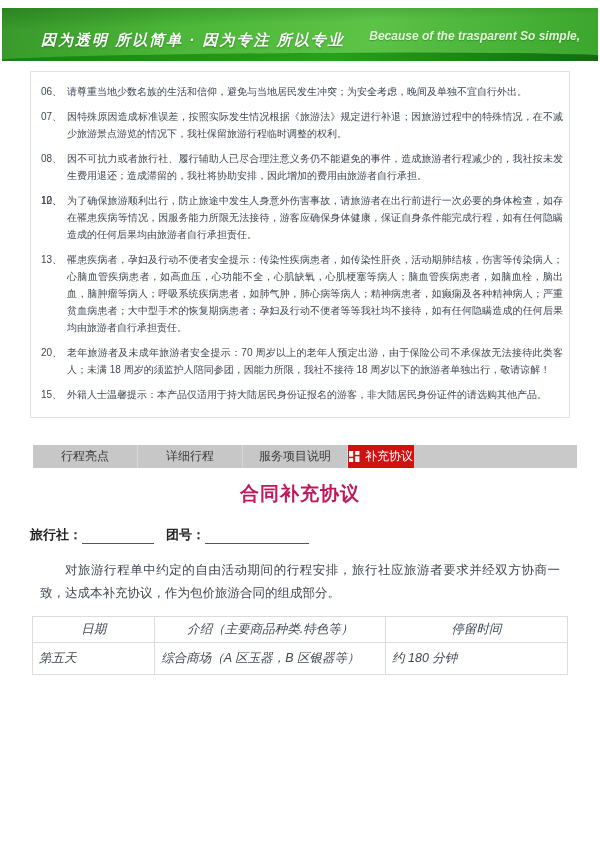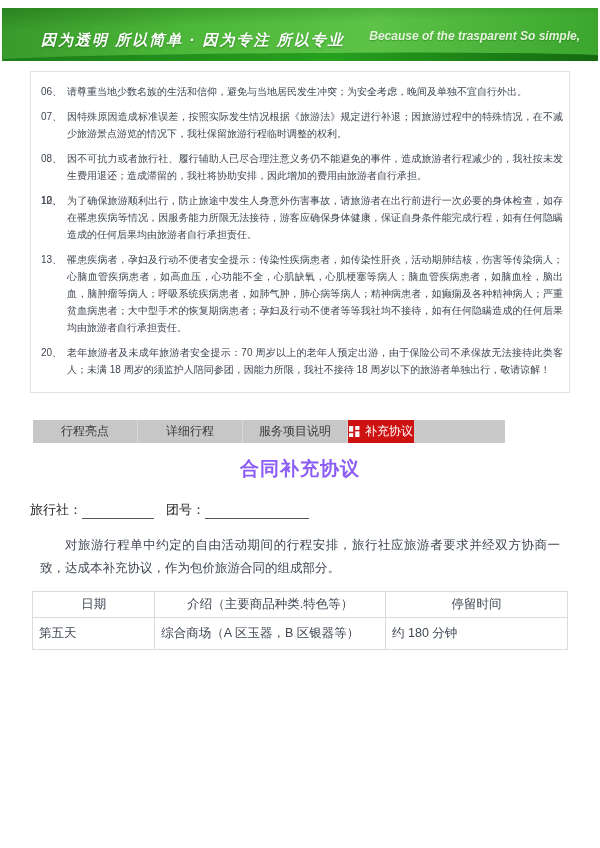--- a/index.html
+++ b/index.html
@@ -21,43 +21,43 @@
     font-style:italic; font-weight:bold; font-size:12px; line-height:1.45; opacity:.92;
     text-shadow:0 1px 1px rgba(0,70,0,.35); }
 
   
   .terms { margin:10px 30px 0; border:1px solid #dde2e8; background:#fff; padding:11px 6px 6px 10px; }
   .term { position:relative; padding-left:26px; margin-bottom:8px; font-size:10px;
     line-height:17px; color:#3f4752; text-align:justify; }
   .term .num { position:absolute; left:0; top:0; }
 
   
-  .tabs { display:flex; width:472px; height:23px; margin:27px 0 0 33px; background:#8b5cf6; }
+  .tabs { display:flex; width:544px; height:23px; margin:27px 0 0 33px; background:#8b5cf6; }
   .tab { flex:0 0 105px; display:flex; align-items:center; justify-content:center; gap:5px;
     font-size:12px; color:#3a3a3a; background:#c7c7c7; border-right:1px solid #d8d8d8;
     cursor:pointer; white-space:nowrap; }
   .tab.active { flex:0 0 66px; background:#ce1212; color:#fff; border-right:none;text-align:center; }
   .tab .ic { display:inline-flex; line-height:0; }
   .tabs-filler { flex:1; background:#c9c9c9; }
 
   
-  .page-title { text-align:center; font-size:19px; font-weight:bold; color:#8b5cf6;
+  .page-title { text-align:center; font-size:19px; font-weight:bold; color:#be185d;
     letter-spacing:1px; margin-top:13px; }
-  .form-line { margin:19px 0 0 30px; font-size:13px; font-weight:normal; color:#222; }
+  .form-line { margin:19px 0 0 30px; font-size:13px; font-weight:bold; color:#222; }
   .blank { display:inline-block; border-bottom:1px solid #555; height:13px; vertical-align:bottom; }
   .blank-agency { width:72px; margin-right:12px; }
   .blank-group { width:104px; }
   .agreement { margin:15px 40px 0; text-indent:2em; font-size:12.5px; line-height:1.85;
     color:#3f4752; text-align:justify; }
 
   
   table.shop { width:536px; margin:11px auto 0; border-collapse:collapse; font-size:12.5px;
     color:#3f4752; }
   table.shop th, table.shop td { border:1px solid #dcdcdc; font-weight:normal; 
-    padding:4px 6px; }
+    padding:4px 6px;font-style:italic; }
   table.shop th { height:24px; }
   table.shop td.rowcell { height:32px; }
   .col-date { width:123px; } .col-intro { width:232px; } .col-stay { width:183px; }
 </style>
 </head>
 <body>
 
 <div class="banner">
   <div class="slogan-cn">因为透明 所以简单 · 因为专注 所以专业</div>
   <div class="slogan-en">
@@ -85,20 +85,24 @@
     <span class="num">12、</span>
     <span>为了确保旅游顺利出行，防止旅途中发生人身意外伤害事故，请旅游者在出行前进行一次必要的身体检查，如存在罹患疾病等情况，因服务能力所限无法接待，游客应确保身体健康，保证自身条件能完成行程，如有任何隐瞒造成的任何后果均由旅游者自行承担责任。</span>
   </div>
   <div class="term">
     <span class="num">13、</span>
     <span>罹患疾病者，孕妇及行动不便者安全提示：传染性疾病患者，如传染性肝炎，活动期肺结核，伤害等传染病人；心脑血管疾病患者，如高血压，心功能不全，心肌缺氧，心肌梗塞等病人；脑血管疾病患者，如脑血栓，脑出血，脑肿瘤等病人；呼吸系统疾病患者，如肺气肿，肺心病等病人；精神病患者，如癫痫及各种精神病人；严重贫血病患者；大中型手术的恢复期病患者；孕妇及行动不便者等等我社均不接待，如有任何隐瞒造成的任何后果均由旅游者自行承担责任。</span>
   </div>
   <div class="term">
     <span class="num">20、</span>
     <span>老年旅游者及未成年旅游者安全提示：70 周岁以上的老年人预定出游，由于保险公司不承保故无法接待此类客人；未满 18 周岁的须监护人陪同参团，因能力所限，我社不接待 18 周岁以下的旅游者单独出行，敬请谅解！</span>
+  </div>
+  <div class="term">
+    <span class="num">15、</span>
+    <span>外籍人士温馨提示：本产品仅适用于持大陆居民身份证报名的游客，非大陆居民身份证件的请选购其他产品。</span>
   </div>
 </section>
 
 <nav class="tabs">
   <div class="tab">
     <span>行程亮点</span>
   </div>
   <div class="tab">
     <span>详细行程</span>
   </div>

